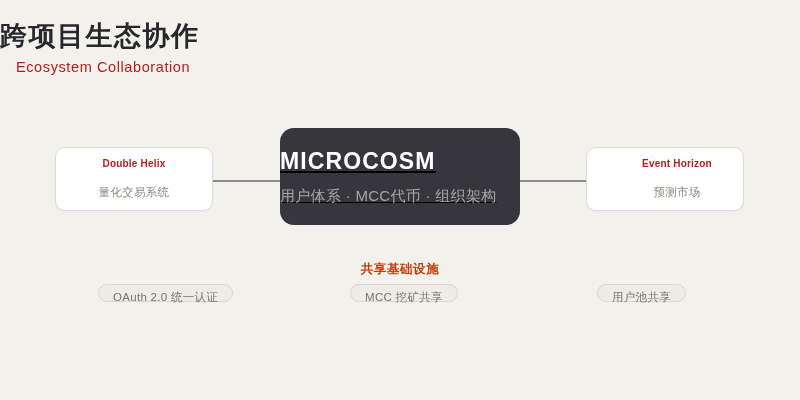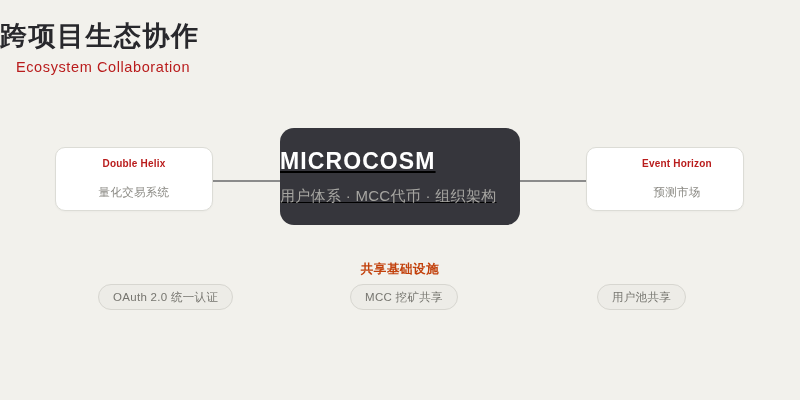--- a/index.html
+++ b/index.html
@@ -144,21 +144,21 @@
     margin: 0;
   }
   .pill-row {
     position: relative;
     height: 36px;
     margin-top: 7px;
   }
   .pill {
     position: absolute;
     top: 0;
-    height: 26px;
+    height: 18px;
     line-height: 24px;
     padding: 0 14px;
     background: #edece7;
     border: 1px solid #d7d6d0;
     border-radius: 13px;
     box-sizing: border-box;
     font-size: 11.5px;
     color: #76756f;
     letter-spacing: 0.3px;
     white-space: nowrap;

